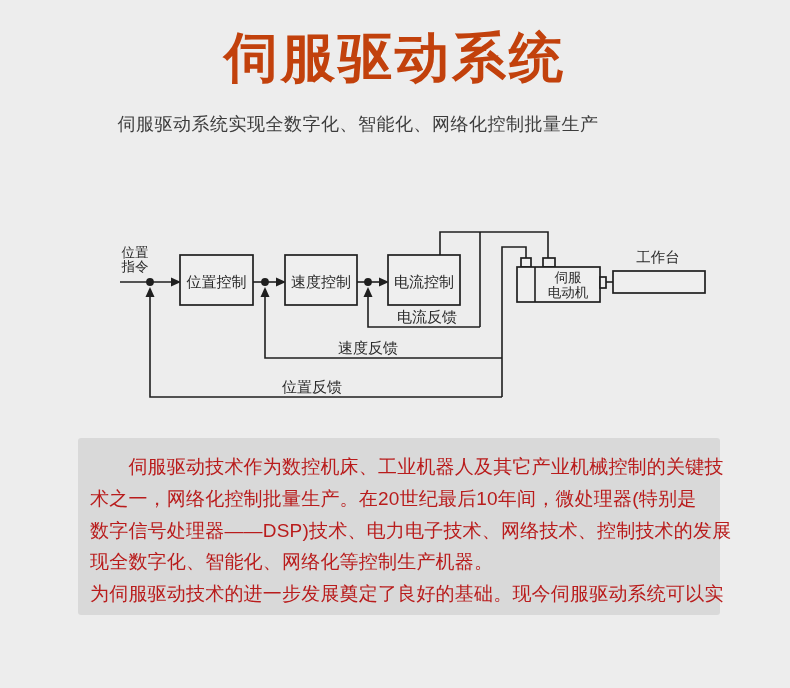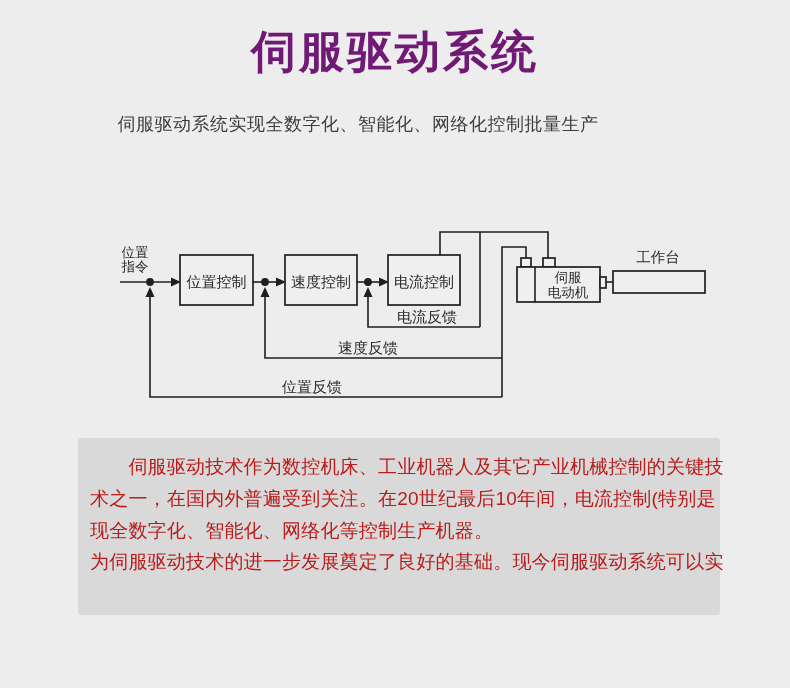--- a/index.html
+++ b/index.html
@@ -3,21 +3,21 @@
 <meta charset="utf-8">
 <style>
   html,body{margin:0;padding:0;}
   body{
     width:790px;height:688px;position:relative;overflow:hidden;
     background:#ededed;
     font-family:"Liberation Sans","DejaVu Sans",sans-serif;
   }
   .page-title{
     position:absolute;left:0;top:26px;width:790px;
-    text-align:center;font-size:45px;font-weight:700;color:#701a75;
+    text-align:center;font-size:54px;font-weight:700;color:#c2410c;
     letter-spacing:3px;line-height:1.15;
   }
   .page-subtitle{
     position:absolute;left:0;top:112px;width:716px;
     text-align:center;font-size:18px;color:#3d3d3d;letter-spacing:0.5px;
   }
   .diagram-svg{position:absolute;left:0;top:220px;}
   .desc-box{
     position:absolute;left:78px;top:438px;width:642px;height:177px;
     background:#d9d9d9;border-radius:3px;box-sizing:border-box;
@@ -89,16 +89,17 @@
 
   <text x="658" y="262" font-size="14.5" text-anchor="middle">工作台</text>
 
   <text x="427" y="322" font-size="15" text-anchor="middle">电流反馈</text>
   <text x="368" y="353" font-size="15" text-anchor="middle">速度反馈</text>
   <text x="312" y="392" font-size="15" text-anchor="middle">位置反馈</text>
 </svg>
 
 <div class="desc-box">
   <div class="desc-line">　　伺服驱动技术作为数控机床、工业机器人及其它产业机械控制的关键技</div>
-  <div class="desc-line">术之一，在国内外普遍受到关注。在20世纪最后10年间，电流控制(特别是</div>
+  <div class="desc-line">术之一，网络化控制批量生产。在20世纪最后10年间，微处理器(特别是</div>
+  <div class="desc-line">数字信号处理器——DSP)技术、电力电子技术、网络技术、控制技术的发展</div>
   <div class="desc-line">现全数字化、智能化、网络化等控制生产机器。</div>
   <div class="desc-line">为伺服驱动技术的进一步发展奠定了良好的基础。现今伺服驱动系统可以实</div>
 </div>
 
 </body></html>

